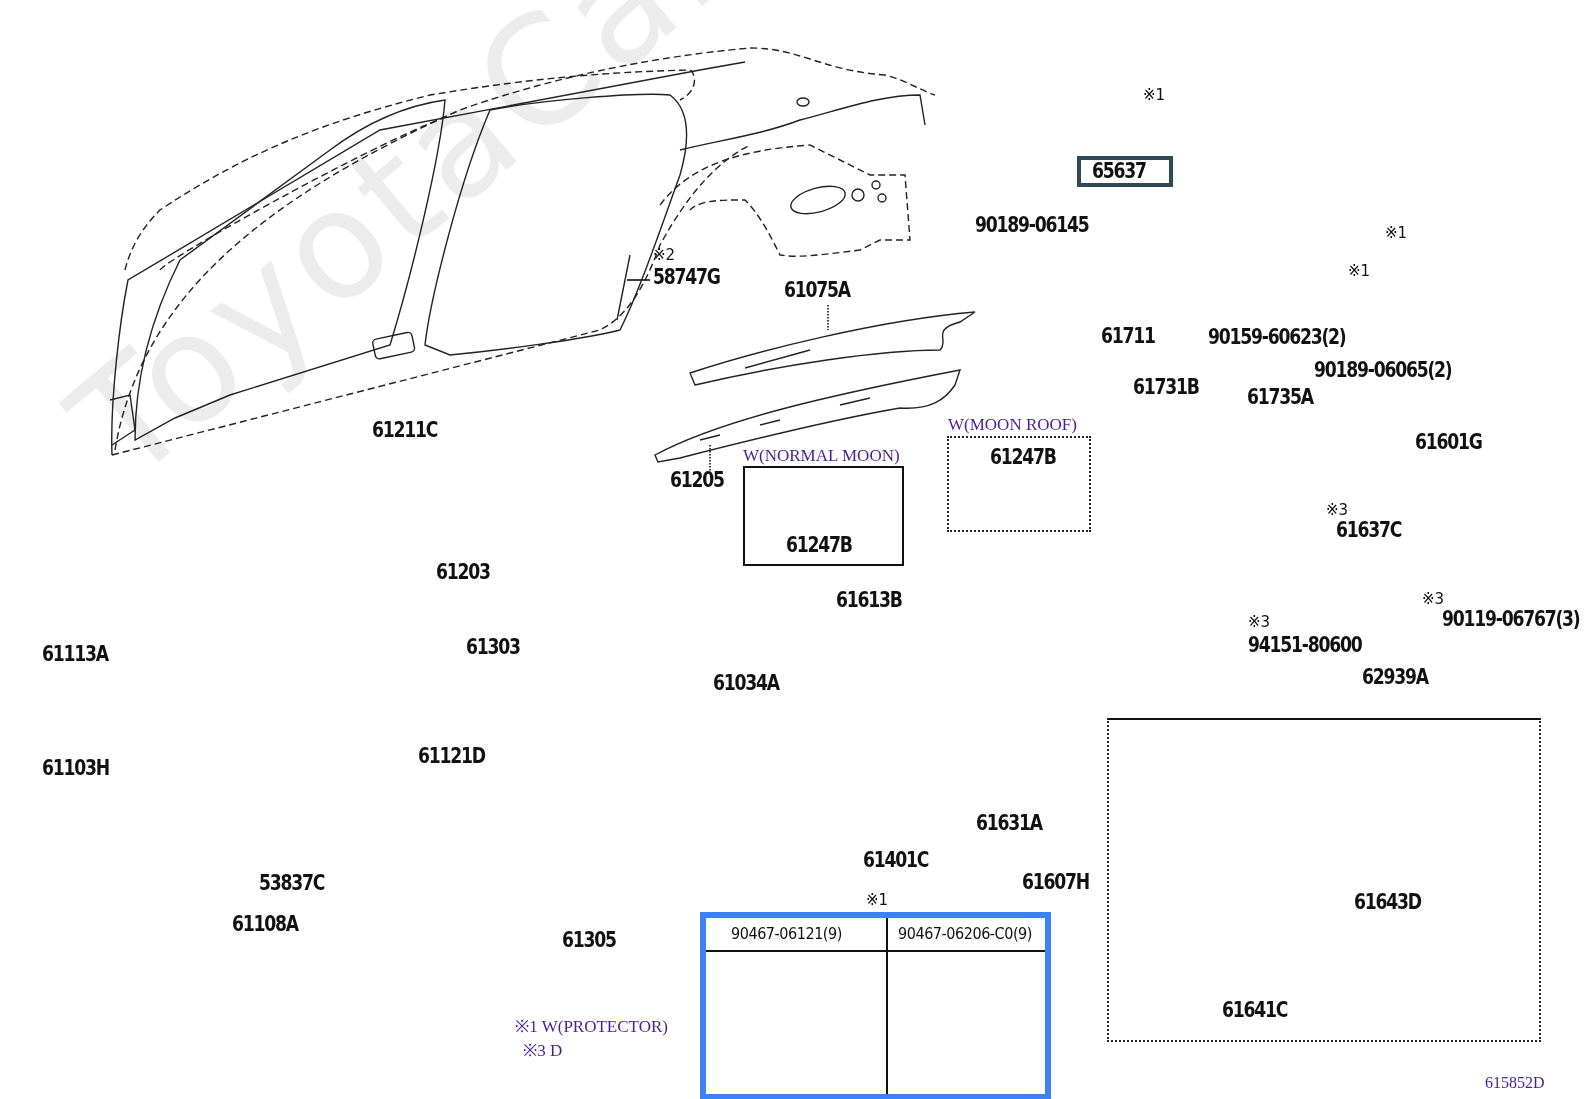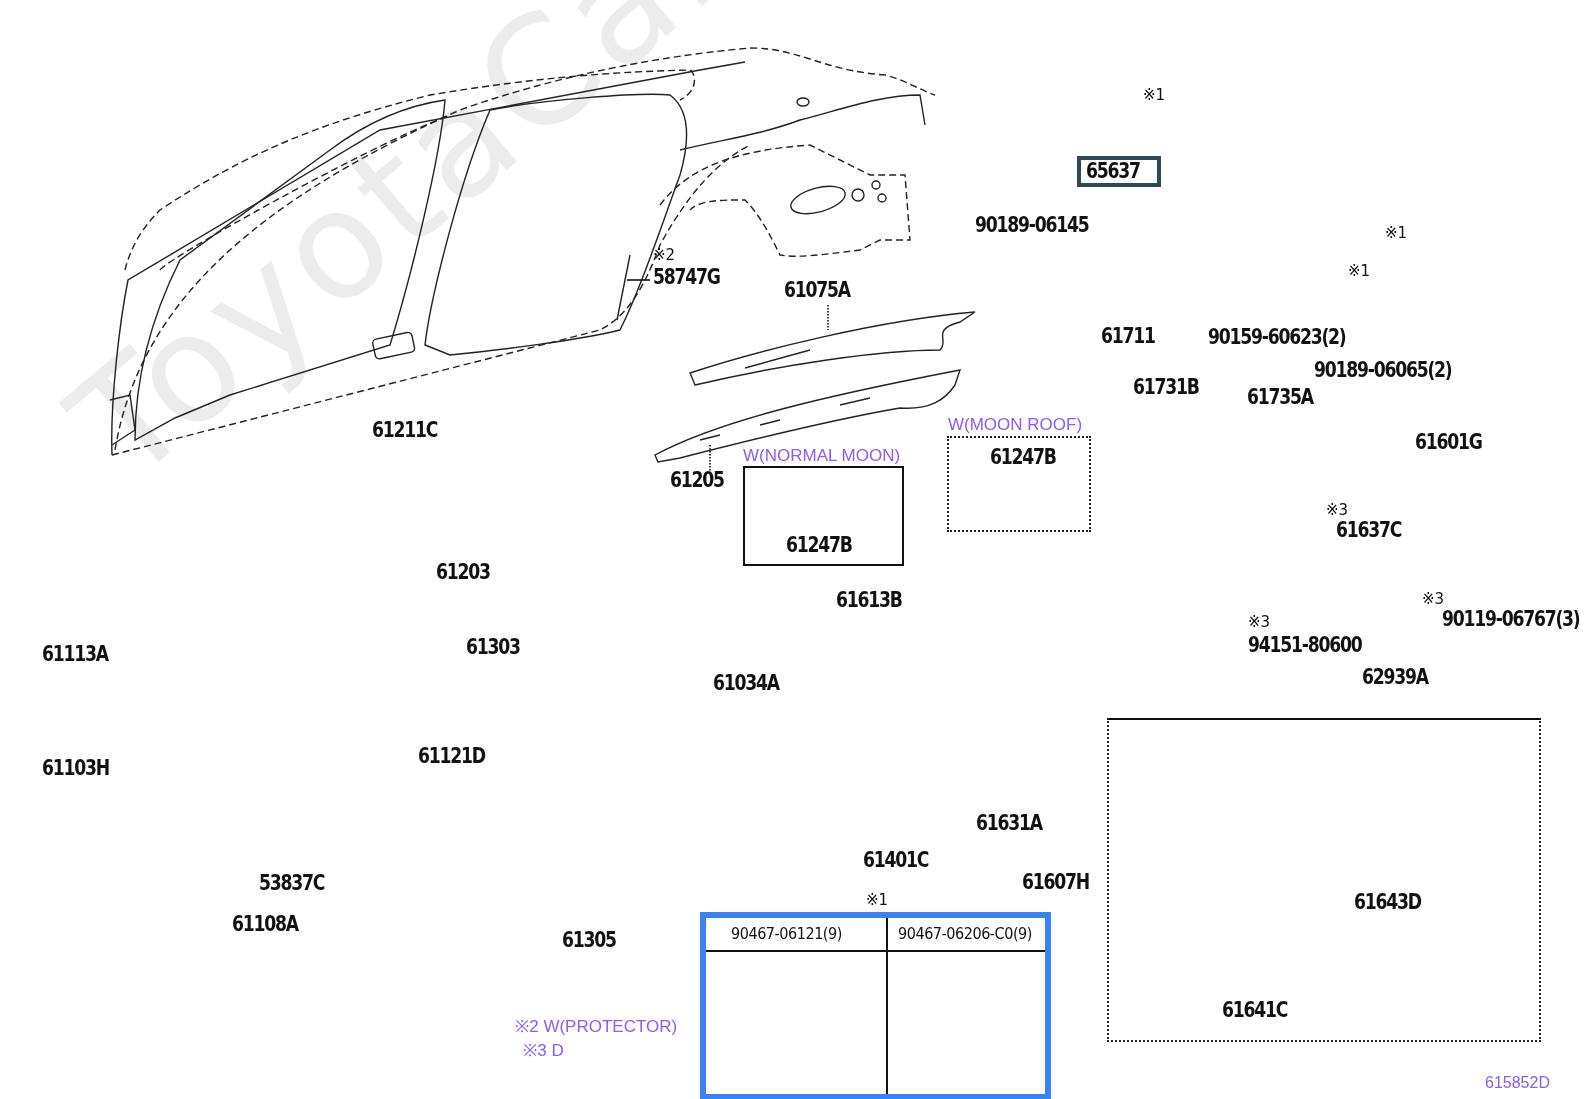--- a/index.html
+++ b/index.html
@@ -4,25 +4,25 @@
 <style>
   html, body { margin: 0; padding: 0; background: #ffffff; }
   body { width: 1592px; height: 1099px; position: relative; overflow: hidden;
          font-family: "DejaVu Sans Condensed", "DejaVu Sans", sans-serif; }
   #diagram { position: absolute; left: 0; top: 0; width: 1592px; height: 1099px; }
   .lbl { position: absolute; font-family: "DejaVu Sans", sans-serif; font-weight: bold;
          font-size: 21px; color: #111; white-space: nowrap; line-height: 1; letter-spacing: -1.5px;
          transform: scaleX(0.82); transform-origin: left top; }
   .lbl-thin { position: absolute; font-family: "DejaVu Sans", sans-serif; font-size: 16px; color: #111;
          white-space: nowrap; line-height: 1; letter-spacing: -0.5px; transform: scaleX(0.9); transform-origin: left top; }
-  .note { position: absolute; font-family: Liberation Sans, sans-serif; font-size: 17px; color: #8b5cf6;
+  .note { position: absolute; font-family: Liberation Serif, serif; font-size: 17px; color: #4c1d95;
           white-space: nowrap; line-height: 1; }
   .sub { position: absolute; font-family: "DejaVu Sans", sans-serif; font-size: 15px; color: #111;
          white-space: nowrap; line-height: 1; }
-  .highlight { position: absolute; border: 4px solid #2f4a55; background: #fff; padding: 1px 5px; text-align: center; }
+  .highlight { position: absolute; border: 4px solid #2f4a55; background: #fff; padding: 1px 11px; text-align: center; }
   .highlight .lbl { position: static; display: inline-block; transform-origin: left center; }
   .boxframe { position: absolute; border: 2px solid #111; }
   .dotframe { position: absolute; border: 2px dotted #222; }
   .watermark { position: absolute; left: 40px; top: 380px; font-family: "DejaVu Sans", sans-serif;
                font-size: 150px; color: #ececec; transform: rotate(-40deg); transform-origin: left top;
                white-space: nowrap; pointer-events: none; letter-spacing: 6px; }
   svg .p { fill: none; stroke: #222; stroke-width: 1.4; }
   svg .pd { fill: none; stroke: #222; stroke-width: 1.4; stroke-dasharray: 7 4; }
   svg .ld { fill: none; stroke: #111; stroke-width: 1.6; }
   svg .lt { fill: none; stroke: #111; stroke-width: 1.6; stroke-dasharray: 1.5 1.5; }
@@ -353,18 +353,18 @@
   <div class="sub" style="left:1326px;top:503px;">※3</div>
   <div class="sub" style="left:1422px;top:592px;">※3</div>
   <div class="sub" style="left:1248px;top:615px;">※3</div>
   <div class="sub" style="left:866px;top:893px;">※1</div>
 
   
   <div class="note" style="left:743px;top:447px;">W(NORMAL MOON)</div>
   <div class="note" style="left:948px;top:416px;">W(MOON ROOF)</div>
 
   
-  <div class="note" style="left:515px;top:1018px;">※2 W(PROTECTOR)</div>
+  <div class="note" style="left:515px;top:1018px;">※1 W(PROTECTOR)</div>
   <div class="note" style="left:515px;top:1042px;margin-left:8px;">※3 D</div>
 
   
   <div class="note" style="left:1485px;top:1075px;font-size:16px;">615852D</div>
 </line></line></line></line></line></line></line></path></line></line></line></line></line></line></line></path></line></line></line></line></line></line></line></line></line></line></path></line></line></line></line></line></line></line></path></line></line></div>
 
 </body></html>

